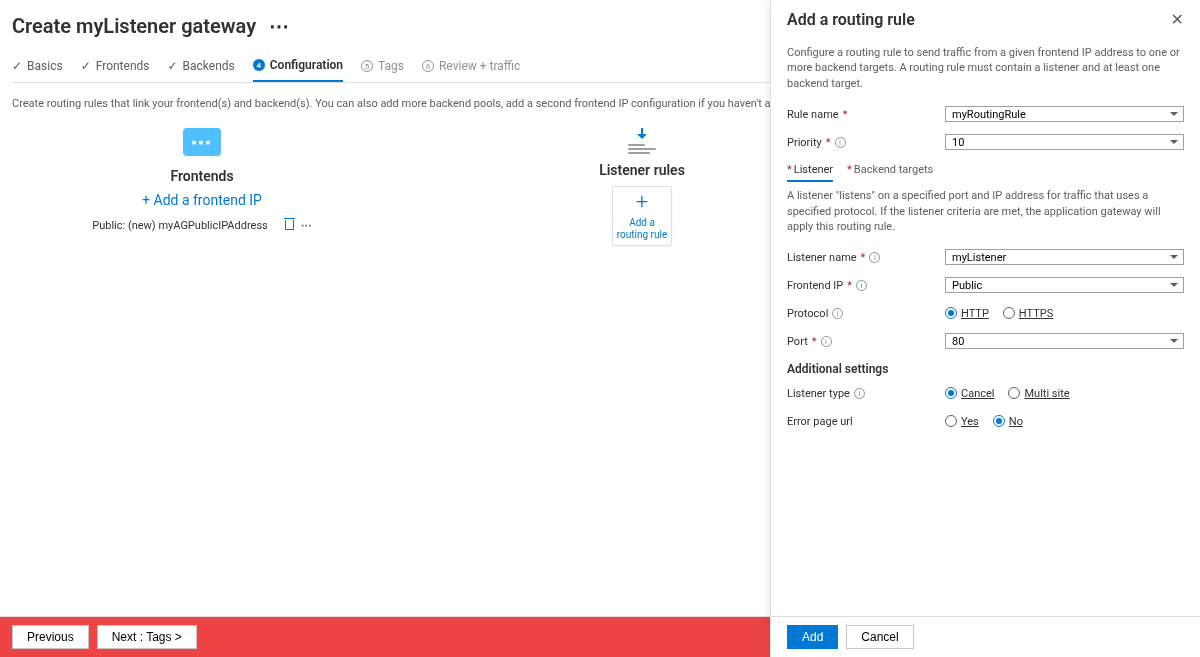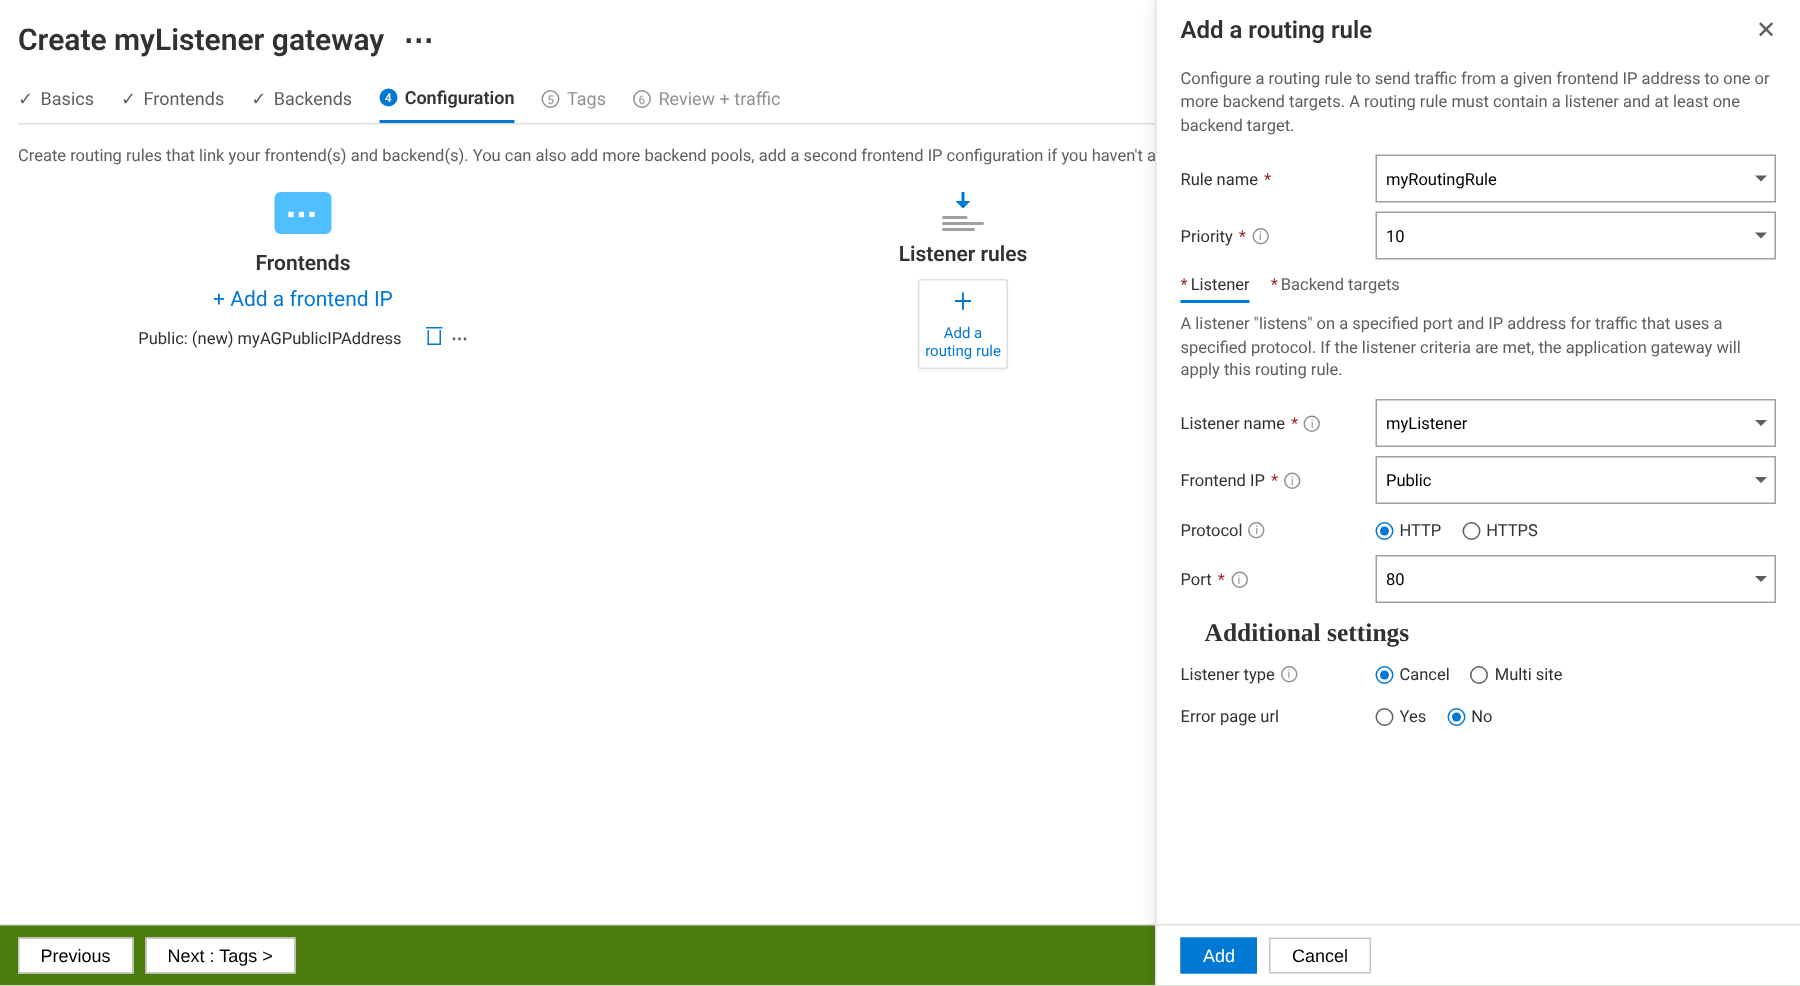--- a/index.html
+++ b/index.html
@@ -147,21 +147,21 @@
     gap:4px;
     box-shadow: 0 1px 2px rgba(0,0,0,0.05);
   }
   .add-rule-card .plus { color: var(--blue); font-size:22px; font-weight:300; line-height:1;}
   .add-rule-card .lbl { color: var(--blue); font-size:10px; text-align:center; line-height:1.2;}
   
   .footer {
     position: absolute; left:0; bottom:0; right:0;
     padding: 8px 12px;
     border-top: 1px solid var(--panel-border);
-    background:#4d7c0f;
+    background:#ef4444;
     display:flex; gap:8px;
   }
   .btn {
     border:1px solid var(--border);
     background:#fff;
     padding: 4px 14px;
     font-size:12px;
     cursor:pointer;
   }
   .btn.primary { background: var(--blue); color:#fff; border-color: var(--blue);}
@@ -184,38 +184,39 @@
   .panel-body {
     padding: 6px 16px 8px 16px;
     overflow:auto;
     flex:1;
   }
   .panel-desc { font-size:11px; color: var(--text-muted); margin: 6px 0 12px 0; line-height:1.4;}
   .field-row {
     display:flex; align-items:center;
     margin-bottom: 6px;
     min-height: 22px;
+    gap: 28px;
   }
   .field-row .label {
     width: 130px;
     font-size: 11px;
     color: var(--text);
     display:flex; align-items:center; gap:4px;
   }
   .field-row .label .req { color: var(--red); }
   .field-row .info {
     width:11px;height:11px;border:1px solid var(--text-light); border-radius:50%;
     display:inline-flex;align-items:center;justify-content:center;
     font-size:8px;color:var(--text-light);
     cursor:default;
   }
   .field-row .control { flex:1; }
   .input, .select {
     width:100%;
-    height:32px;
+    height:16px;
     border:1px solid var(--field-border);
     border-radius:0;
     padding: 0 18px 0 6px;
     font-size:11px;
     font-family:inherit;
     background:#fff;
     outline:none;
     position:relative;
   }
   .select-wrap { position:relative; }
@@ -225,29 +226,29 @@
   }
   .subtabs {
     display:flex; gap:14px; margin: 10px 0 4px 0;
     font-size: 11px;
   }
   .subtab { color: var(--text-muted); cursor:pointer; padding-bottom:4px;}
   .subtab .req { color: var(--red); margin-right:2px;}
   .subtab.active { color: var(--text); border-bottom:2px solid var(--blue);}
   .radio-group { display:flex; gap:14px; align-items:center;}
   .radio {
-    display:flex; align-items:flex-end; gap:4px; font-size:11px; cursor:pointer;
+    display:flex; align-items:flex-start; gap:4px; font-size:11px; cursor:pointer;text-decoration:underline;
   }
   .radio .r {
     width:12px;height:12px;border:1px solid var(--text-muted);border-radius:50%;
     display:inline-flex;align-items:center;justify-content:center;
   }
   .radio.checked .r { border-color: var(--blue);}
   .radio.checked .r::after { content:""; width:6px;height:6px;border-radius:50%;background:var(--blue);}
-  .section-hdr { font-size:17px; font-weight:600; margin: 10px 0 6px 16px; font-family: Liberation Serif, serif;}
+  .section-hdr { font-size:12px; font-weight:600; margin: 10px 0 6px 0;}
   .panel-footer {
     padding: 8px 16px;
     border-top:1px solid var(--panel-border);
     display:flex; gap:8px;
   }
   .trash-icon {
     width:11px;height:12px;display:inline-block;position:relative;
   }
   .trash-icon::before {
     content:"";position:absolute;left:1px;top:2px;right:1px;bottom:0;

